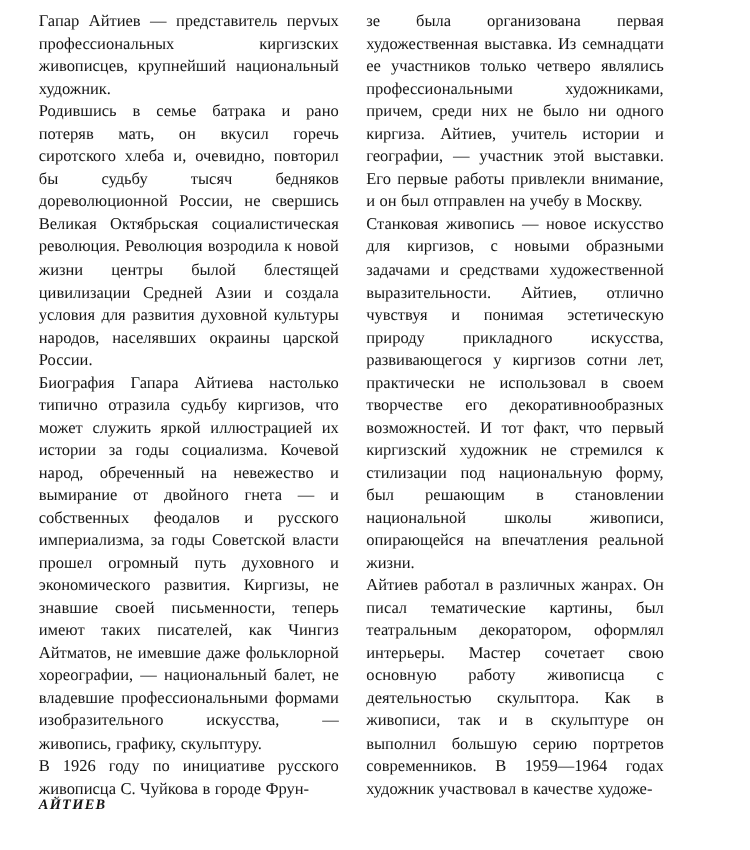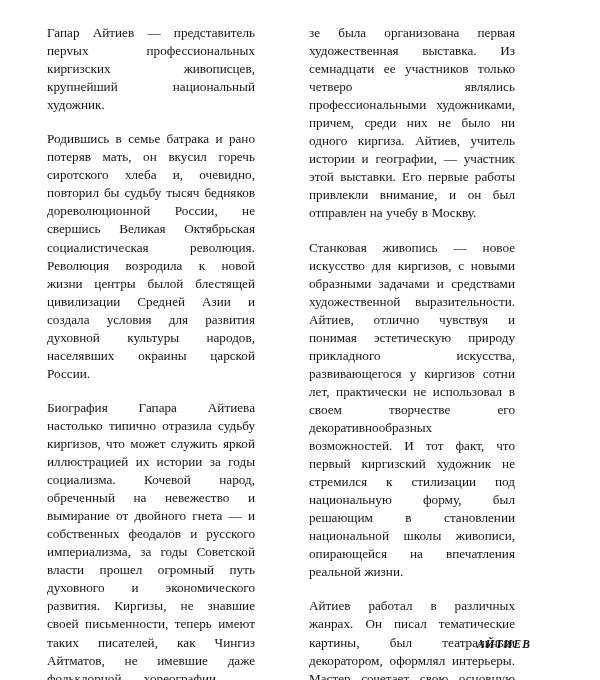--- a/index.html
+++ b/index.html
@@ -30,41 +30,41 @@
     flex-direction: row;
     justify-content: space-between;
   }
   .column {
     width: 240px;
   }
   .column.right {
     width: 238px;
   }
   p.para {
-    margin: 16px;
+    margin: 0;
     padding: 0;
     font-size: 13.2px;
     line-height: 18.05px;
     text-align: justify;
     text-justify: inter-word;
     -webkit-hyphens: none;
     hyphens: none;
     word-spacing: 0.02em;
     text-indent: 0;
   }
   
   p.para + p.para {
     margin-top: 0;
   }
   .footer {
     position: absolute;
     left: 31px;
     top: 638px;
     width: 500px;
-    text-align: right;
+    text-align: left;
     font-size: 11.5px;
     font-weight: bold;
     font-style: italic;
     letter-spacing: 0.09em;
     color: #141414;
   }
 </style>
 </head>
 <body>
 

